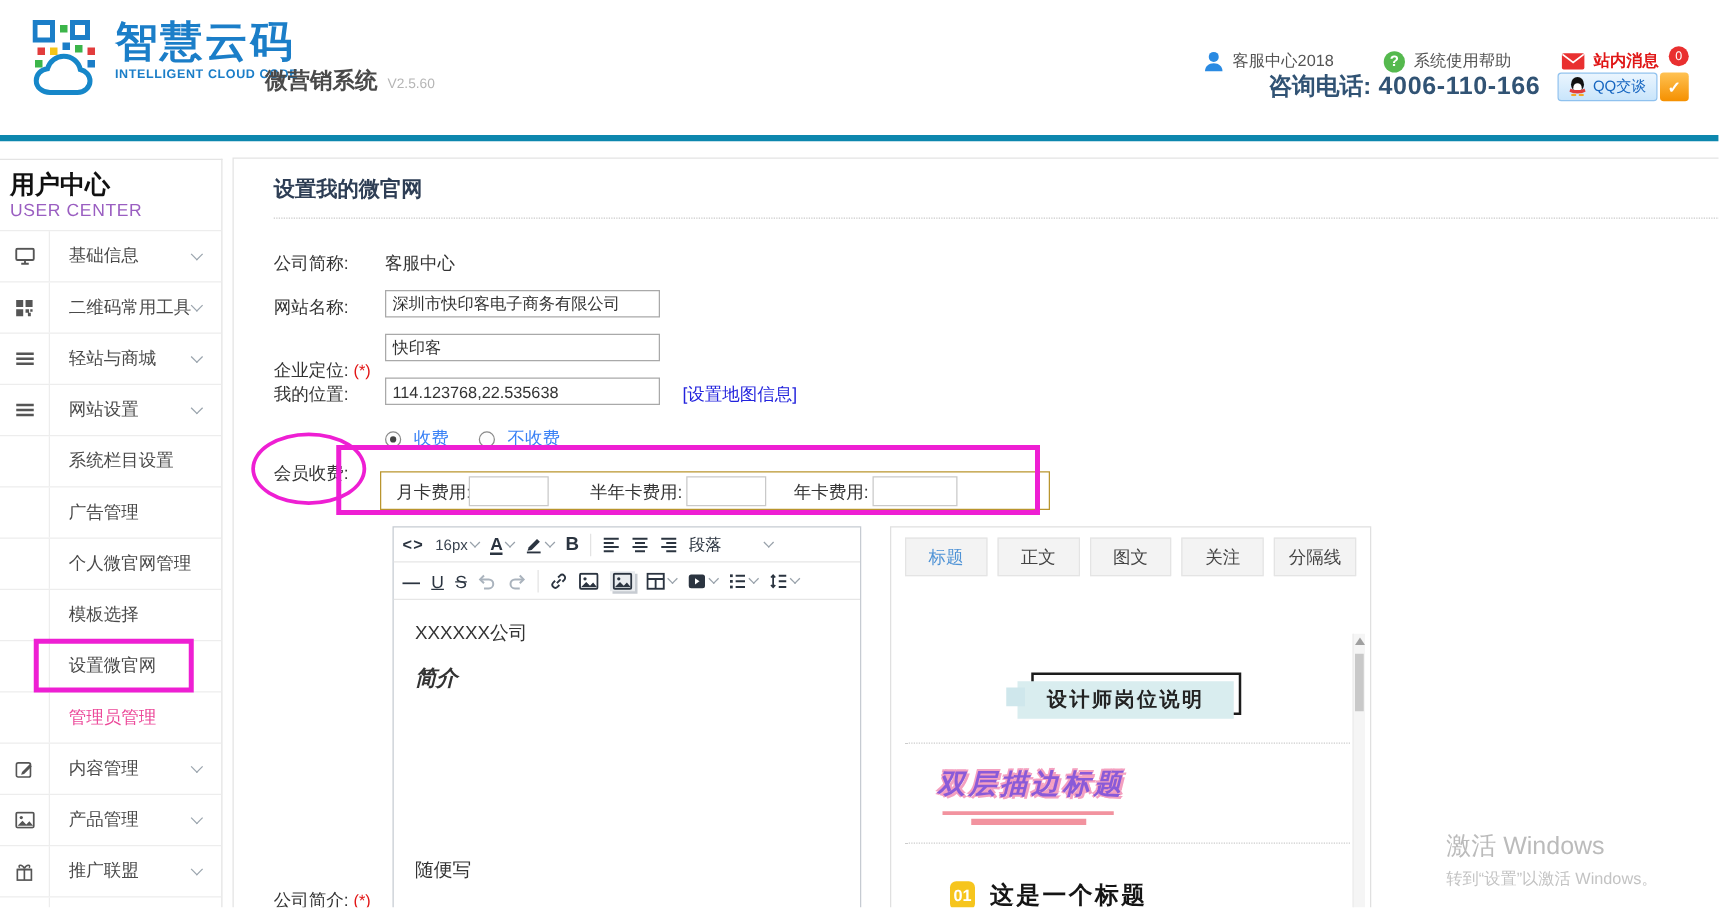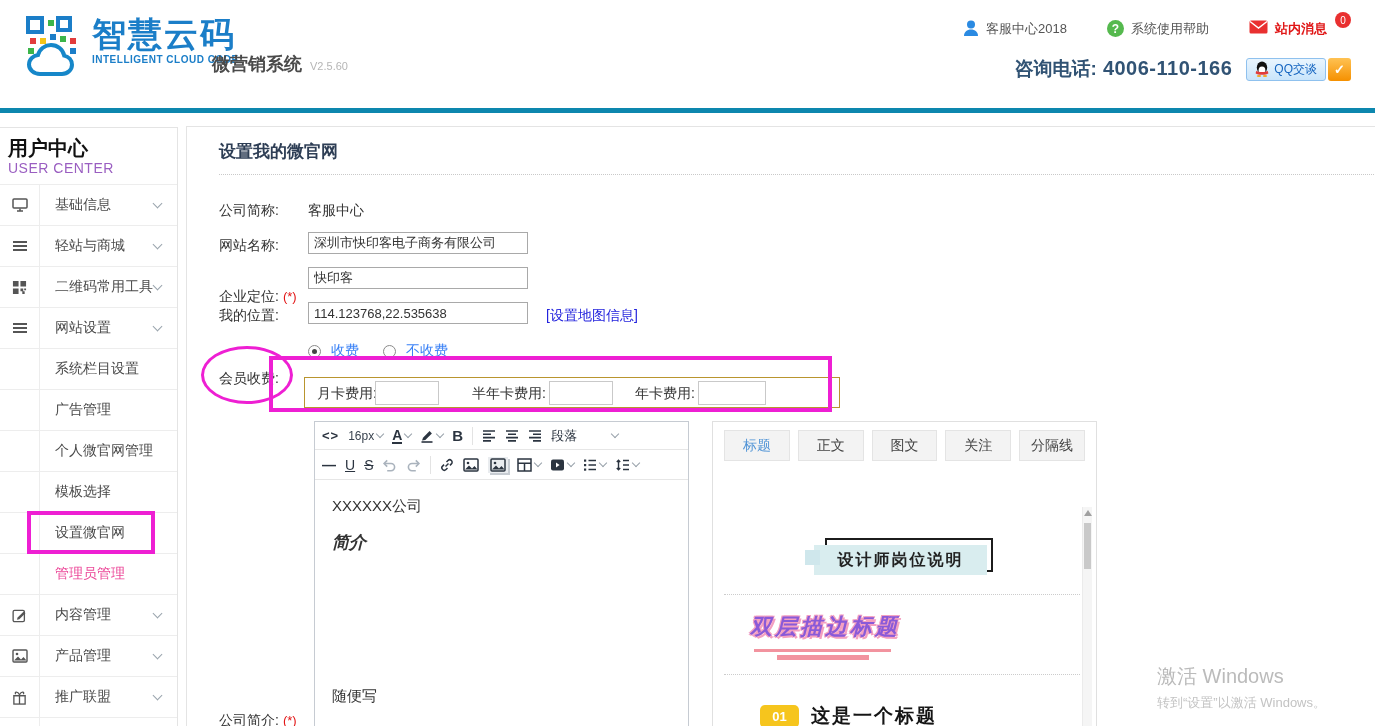--- a/index.html
+++ b/index.html
@@ -11,21 +11,21 @@
   .topbar { position:absolute; left:0; top:0; width:1375px; height:78px; background:#fff; }
   .logo-wrap { position:absolute; left:26px; top:16px; display:flex; align-items:flex-start; }
   .brand-col { margin-left:8px; }
   .brand { font-size:34px; font-weight:bold; color:#1b7ec8; letter-spacing:2px; line-height:36px; }
   .brand-sub { font-size:10px; color:#1b7ec8; font-weight:bold; letter-spacing:.5px; margin-top:2px; }
   .product-col { position:absolute; left:212px; top:52px; display:flex; align-items:baseline; }
   .product { font-size:18px; font-weight:bold; color:#4a4a4a; }
   .version { font-size:11px; color:#b5b5b5; margin-left:8px; }
 
   .top-row1 { position:absolute; right:24px; top:20px; display:flex; align-items:center; gap:40px; }
-  .top-item { display:flex; gap:7px; font-size:13px; color:#555; cursor:pointer; }
+  .top-item { display:flex; align-items:center; gap:7px; font-size:13px; color:#555; cursor:pointer;margin-top:20px; }
   .msg-label { color:#e01616; font-weight:bold; font-size:13px; }
   .msg-badge { width:16px; height:16px; border-radius:50%; background:#e93030; color:#fff; font-size:10px;
                display:flex; align-items:center; justify-content:center; margin-left:1px; margin-top:-8px; }
   .q-icon { width:17px; height:17px; border-radius:50%; background:#55b94e; color:#fff; font-size:12px;
             font-weight:bold; display:flex; align-items:center; justify-content:center; }
   .top-row2 { position:absolute; right:24px; top:56px; display:flex; align-items:center; gap:14px; }
   .hotline { font-size:19px; font-weight:bold; color:#315374; }
   .hotline b { font-size:20px; margin-left:6px; letter-spacing:.5px; }
   .qq-group { display:flex; align-items:center; }
   .qq-btn { display:flex; align-items:center; gap:5px; height:23px; padding:0 8px;
@@ -124,21 +124,21 @@
             font-family:"Liberation Serif",serif; font-size:16px; font-weight:bold; color:#222; letter-spacing:2px; }
   .m1-sq { position:absolute; left:92px; top:43px; width:15px; height:15px; background:#cfe7ec; }
   .mat-dot1 { position:absolute; left:11px; top:87px; width:356px; border-top:1px dotted #ccc; }
   .m2-text { position:absolute; left:37px; top:105px; font-size:22px; font-weight:bold; font-style:italic;
              color:#8a5ad8; letter-spacing:3px;
              text-shadow:-1px -1px 0 #f4a0c0, 1px -1px 0 #f4a0c0, -1px 1px 0 #f4a0c0, 2px 2px 0 #f4a0c0; }
   .m2-line1 { position:absolute; left:41px; top:142px; width:137px; height:3px; background:#f2939f; }
   .m2-line2 { position:absolute; left:64px; top:148px; width:92px; height:5px; background:#f2939f; }
   .mat-dot2 { position:absolute; left:11px; top:167px; width:356px; border-top:1px dotted #ccc; }
   .m3 { position:absolute; left:47px; top:196px; display:flex; align-items:center; gap:12px; }
-  .m3-badge { width:39px; height:23px; background:#f6c51d; border-radius:5px; color:#fff; font-size:13px;
+  .m3-badge { width:20px; height:23px; background:#f6c51d; border-radius:5px; color:#fff; font-size:13px;
               font-weight:bold; display:flex; align-items:center; justify-content:center; }
   .m3-text { font-size:19px; font-weight:bold; color:#151515; letter-spacing:2px; }
   .mat-sb { position:absolute; left:369px; top:85px; width:10px; bottom:0; background:#f5f5f5;
             border-left:1px solid #ebebeb; }
   .mat-sb-up { position:absolute; left:1px; top:3px; width:0; height:0;
                border-left:4px solid transparent; border-right:4px solid transparent;
                border-bottom:6px solid #a0a0a0; }
   .mat-sb-thumb { position:absolute; left:1px; top:16px; width:7px; height:46px; background:#c9c9c9; }
 
   .bottom-label { position:absolute; left:32px; top:585px; font-size:14px; color:#333; }
@@ -243,37 +243,37 @@
             <path d="M5 13h6M8 10.5v2.5" stroke="currentColor" stroke-width="1.5"></path>
           </svg>
       </div>
       <div class="sb-body">
           <span class="lbl">基础信息</span>
           <span class="chev"></span>
         </div>
     </div>
     <div class="sb-row">
       <div class="sb-ico">
+        <svg width="15" height="15" viewBox="0 0 16 16">
+            <path fill="currentColor" d="M1 1h6v6H1zm1.7 1.7h2.6v2.6H2.7zM9 1h6v6H9zm1.7 1.7h2.6v2.6h-2.6zM1 9h6v6H1zm1.7 1.7h2.6v2.6H2.7zM9 9h3v3H9zm4 0h2v2h-2zm-2 3h2.5v3H11z"></path>
+          </svg>
+      </div>
+      <div class="sb-body">
+          <span class="lbl">二维码常用工具</span>
+          <span class="chev"></span>
+        </div>
+    </div>
+    <div class="sb-row">
+      <div class="sb-ico">
         <svg width="16" height="12" viewBox="0 0 16 12">
             <path d="M1 2h14M1 6h14M1 10h14" stroke="currentColor" stroke-width="2"></path>
           </svg>
       </div>
       <div class="sb-body">
           <span class="lbl">轻站与商城</span>
-          <span class="chev"></span>
-        </div>
-    </div>
-    <div class="sb-row">
-      <div class="sb-ico">
-        <svg width="15" height="15" viewBox="0 0 16 16">
-            <path fill="currentColor" d="M1 1h6v6H1zm1.7 1.7h2.6v2.6H2.7zM9 1h6v6H9zm1.7 1.7h2.6v2.6h-2.6zM1 9h6v6H1zm1.7 1.7h2.6v2.6H2.7zM9 9h3v3H9zm4 0h2v2h-2zm-2 3h2.5v3H11z"></path>
-          </svg>
-      </div>
-      <div class="sb-body">
-          <span class="lbl">二维码常用工具</span>
           <span class="chev"></span>
         </div>
     </div>
     <div class="sb-row">
       <div class="sb-ico">
         <svg width="16" height="12" viewBox="0 0 16 12">
             <path d="M1 2h14M1 6h14M1 10h14" stroke="currentColor" stroke-width="2"></path>
           </svg>
       </div>
       <div class="sb-body">

